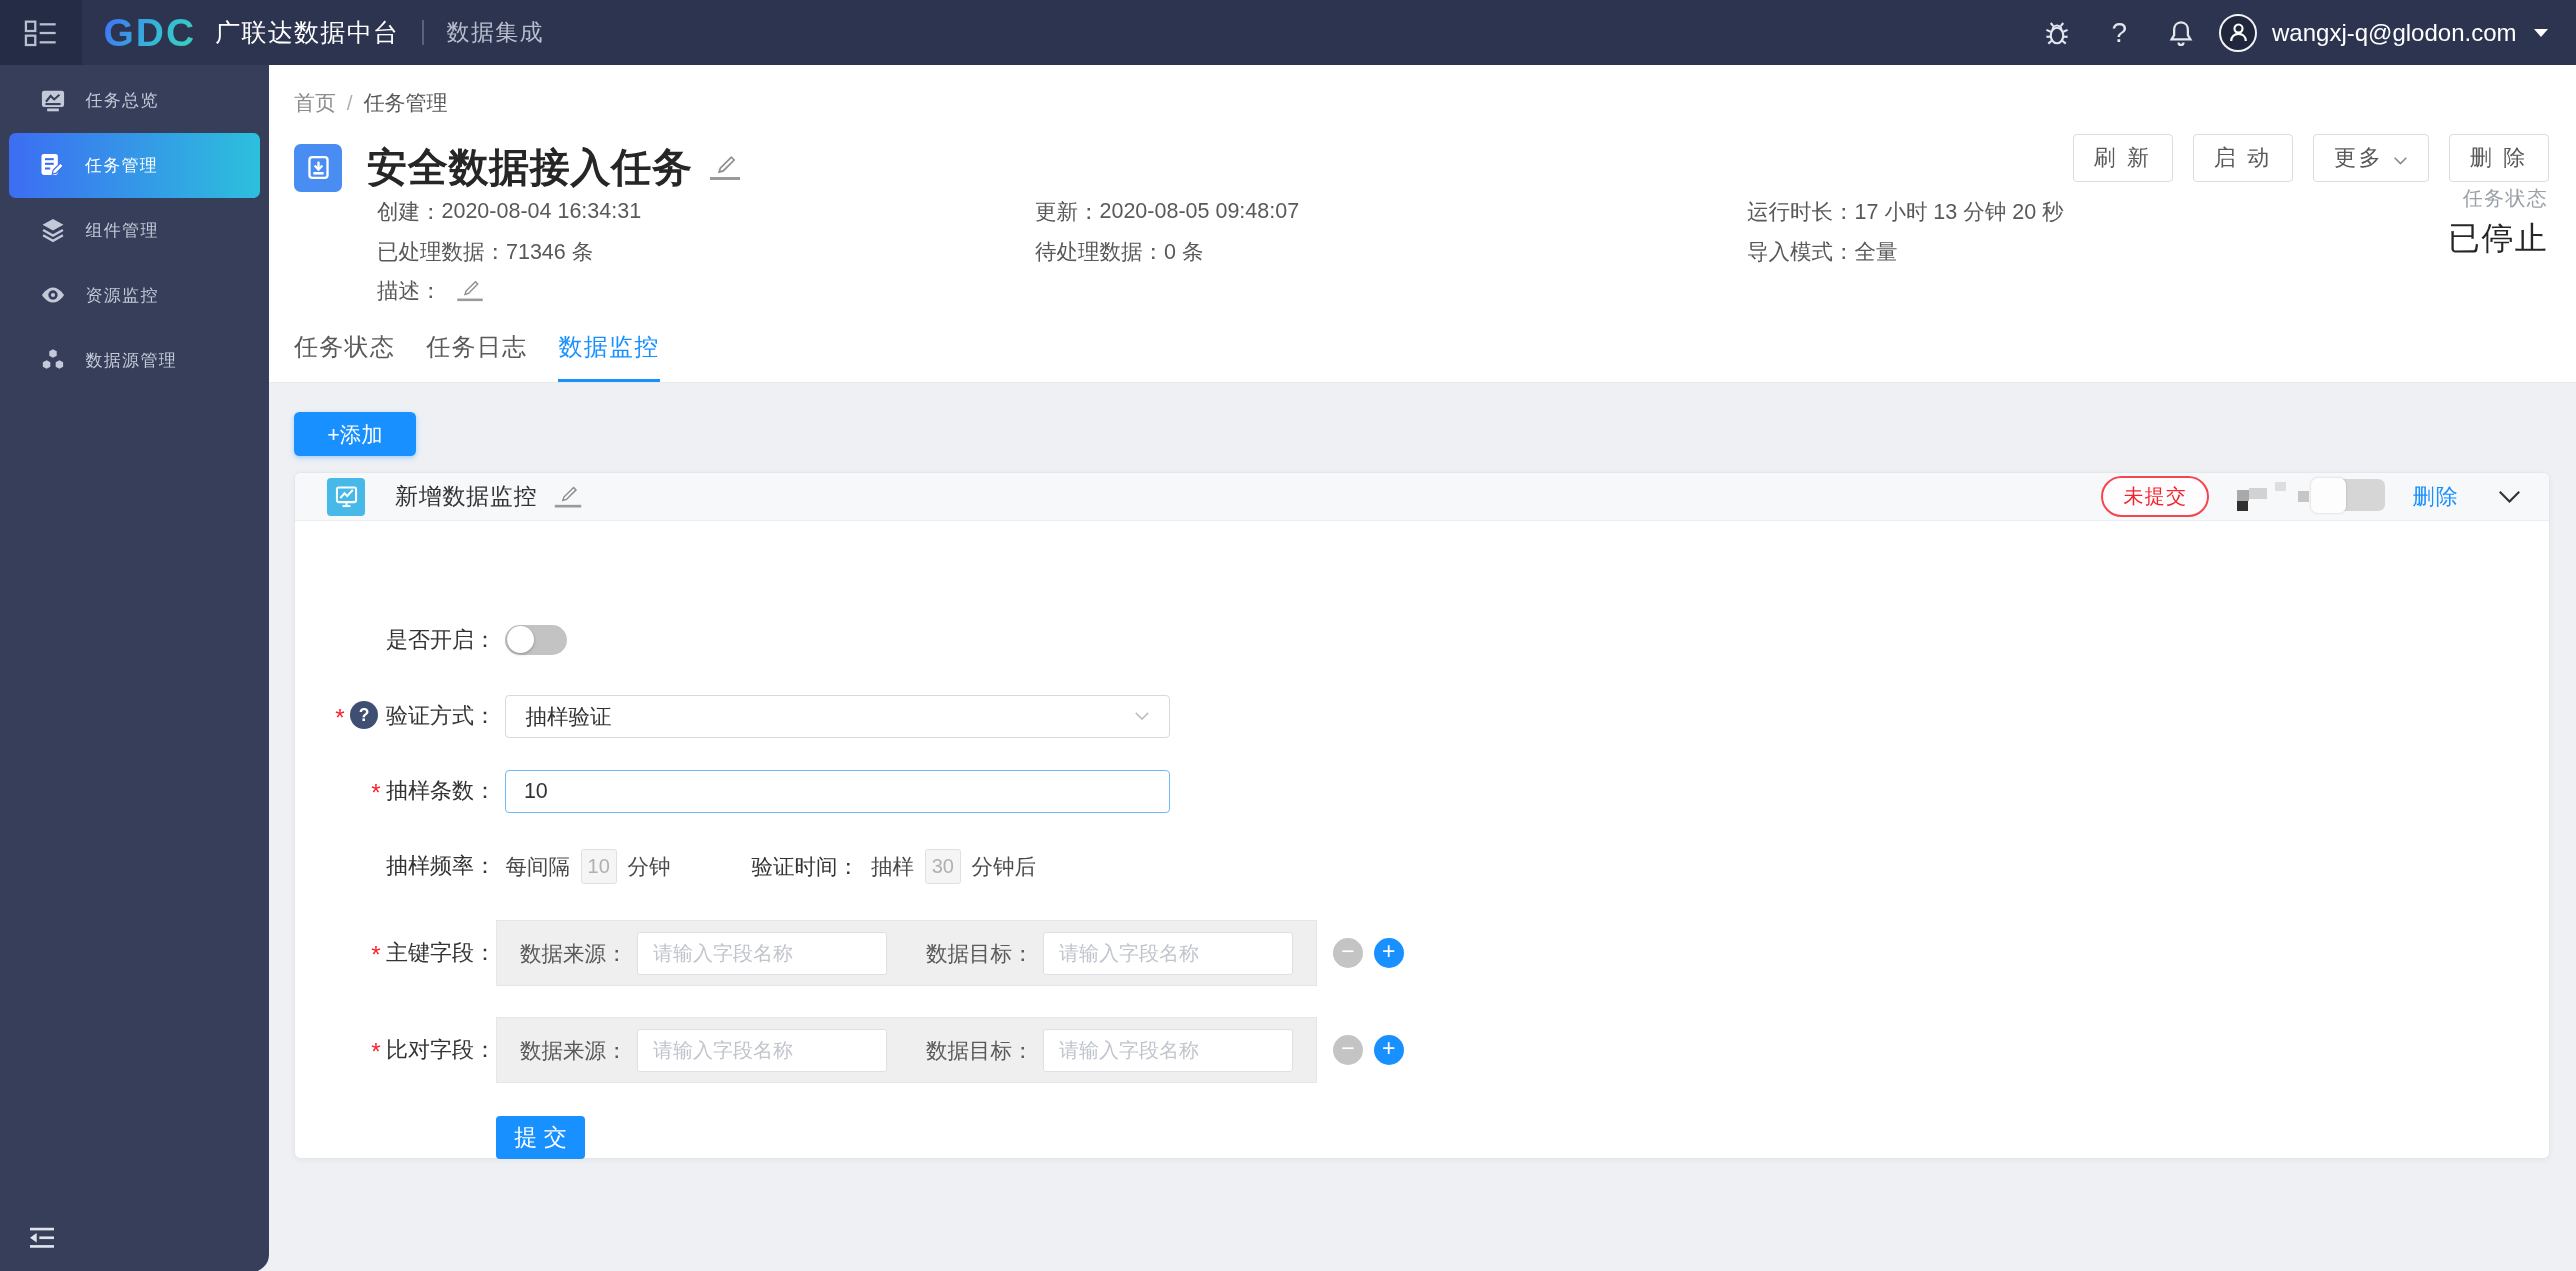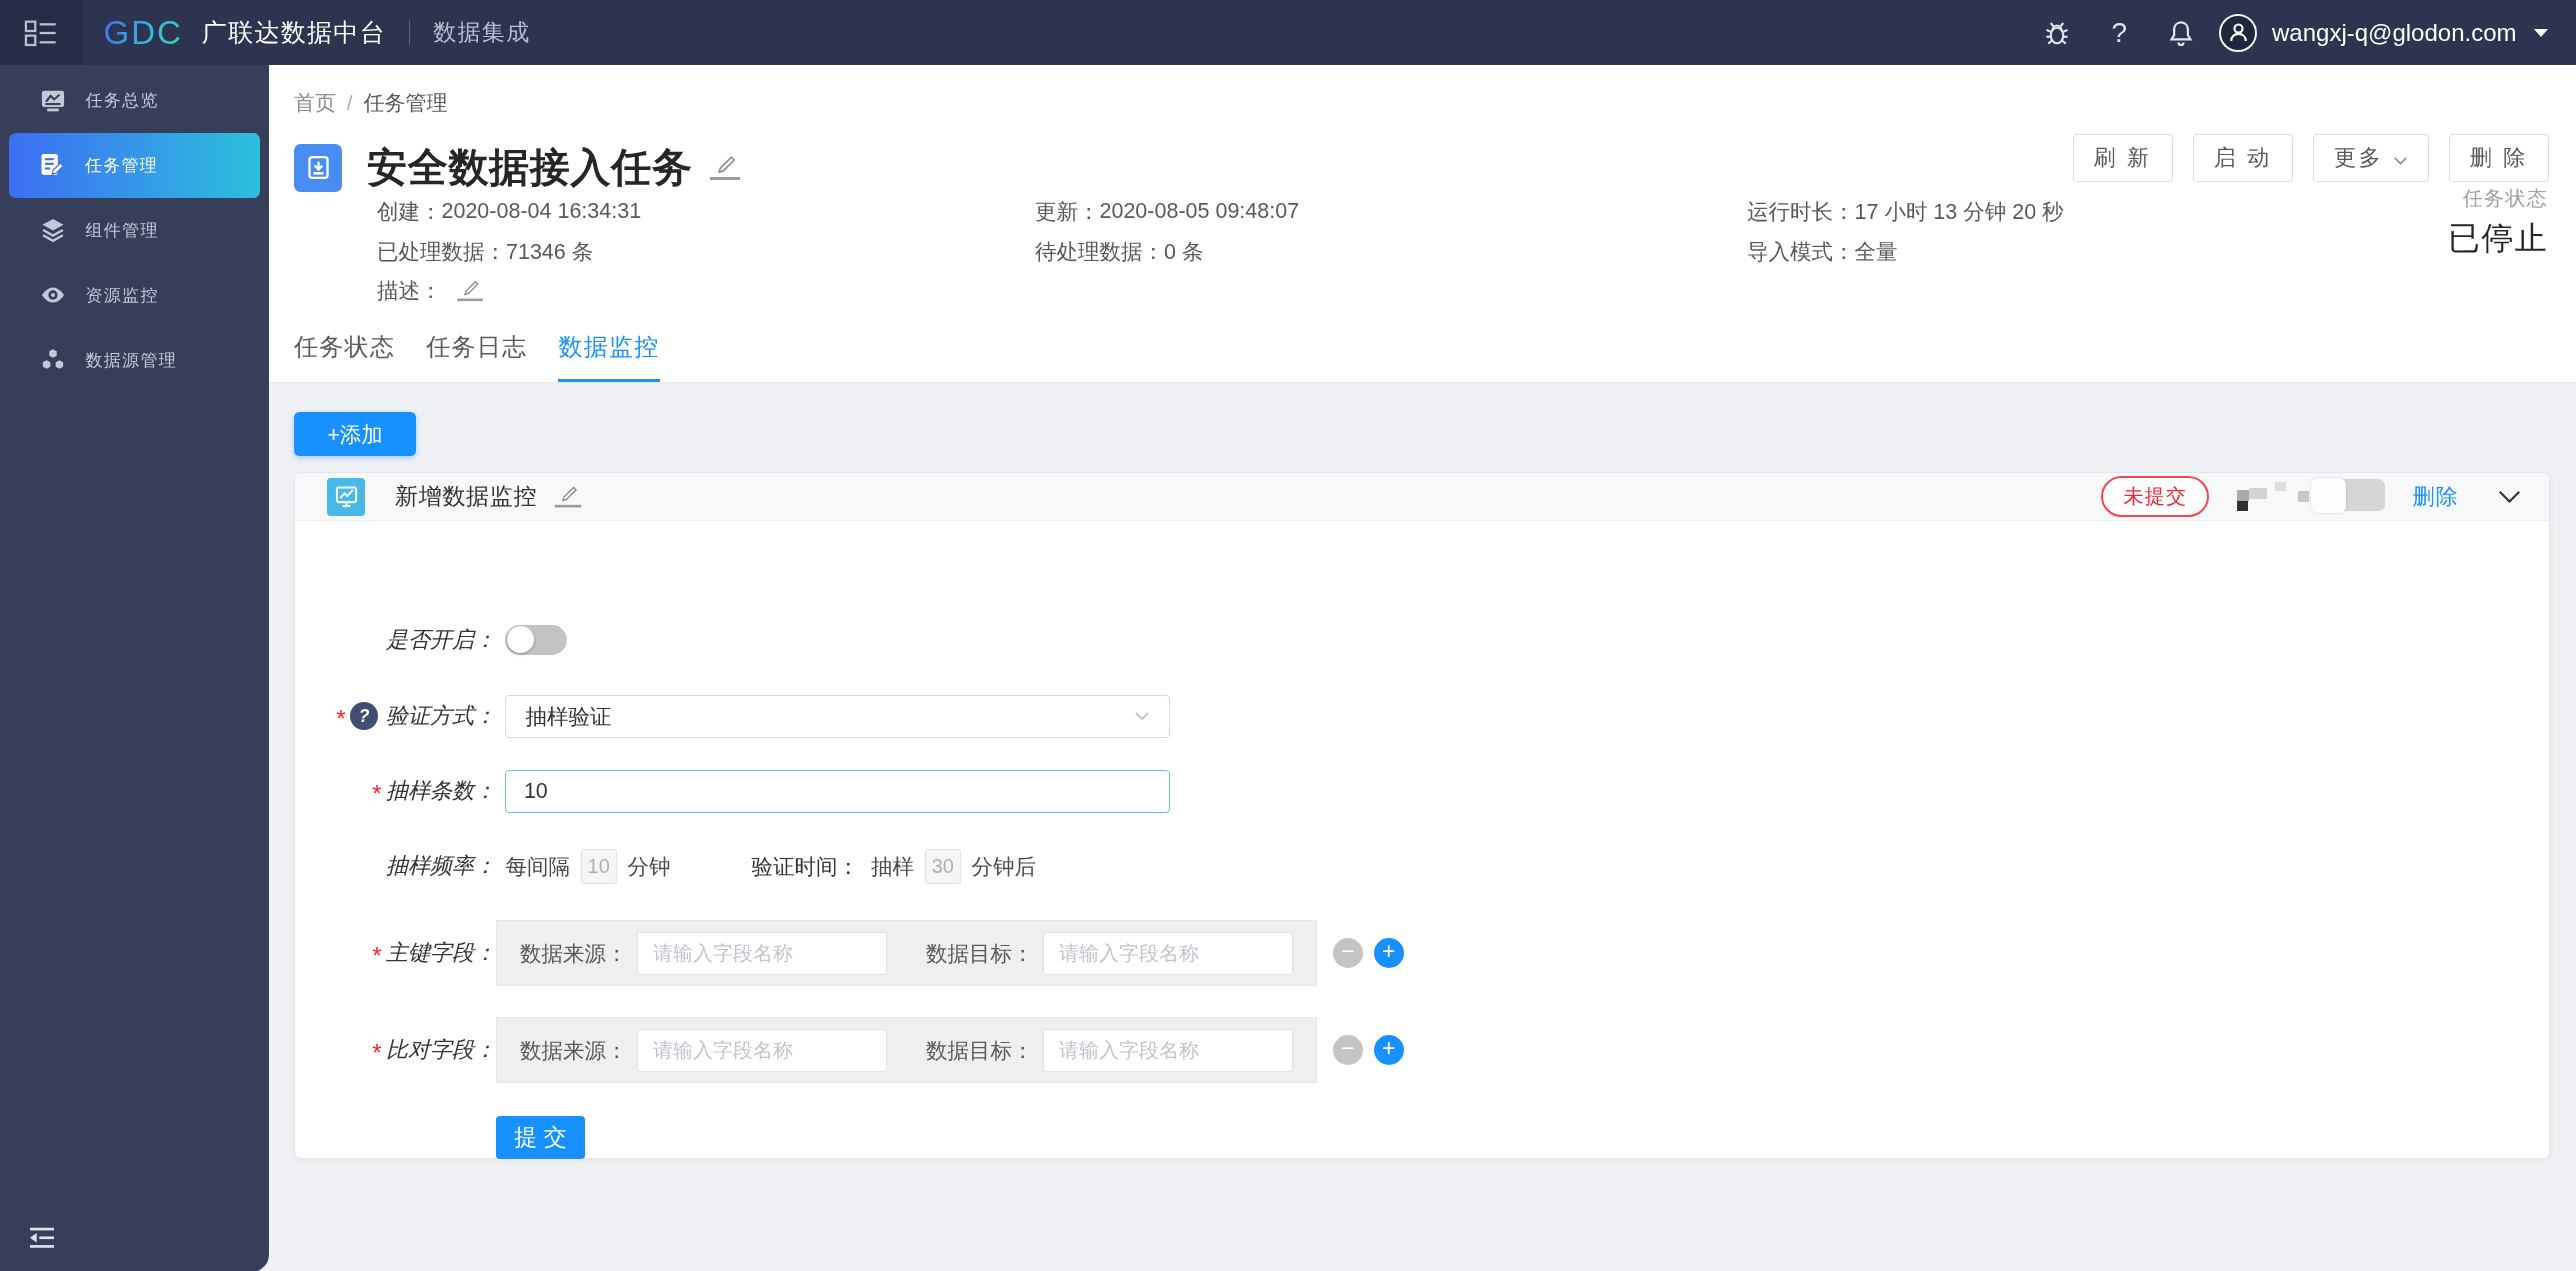--- a/index.html
+++ b/index.html
@@ -2,21 +2,21 @@
 <html style="font-size:10.8px"><head>
 <meta charset="utf-8">
 <style>
   * { margin:0; padding:0; box-sizing:border-box; }
   html,body { width:2576px; height:1271px; }
   body { font-family:"Liberation Sans","DejaVu Sans",sans-serif; background:#eef0f4; position:relative; overflow:hidden; }
 
   
   .header { position:absolute; left:0; top:0; width:2576px; height:65px; background:#2d3450; display:flex; align-items:center; z-index:5; }
   .header-left-block { width:82px; height:65px; background:#252c45; display:flex; align-items:center; justify-content:center; }
-  .brand { font-size:33px; font-weight:normal; letter-spacing:2px; margin-left:21.5px;
+  .brand { font-size:39px; font-weight:bold; letter-spacing:2px; margin-left:21.5px;
            background:linear-gradient(115deg,#3f7bf2 10%,#35b7d9 55%,#3bd0bd 95%);
            -webkit-background-clip:text; background-clip:text; color:transparent; }
   .product { color:#ffffff; font-size:25px; font-weight:500; margin-left:19px; letter-spacing:1.3px; }
   .hdr-divider { width:1.3px; height:25.5px; background:#596080; margin:0 23px; }
   .module { color:#b9bfce; font-size:23px; letter-spacing:1.3px; }
   .hdr-right { margin-left:auto; display:flex; align-items:center; padding-right:28px; }
   .hdr-icon { color:#e3e6ee; display:flex; align-items:center; justify-content:center; margin-left:39px; cursor:pointer; }
   .help-glyph { font-size:28px; color:#e3e6ee; }
   .avatar { width:38px; height:38px; border-radius:50%; background:#20273d; border:2px solid #f1f2f6; display:flex; align-items:center; justify-content:center; margin-left:23px; }
   .user-email { color:#ffffff; font-size:24px; margin-left:15px; }
@@ -74,21 +74,21 @@
   .mosaic .px { position:absolute; }
   .mosaic-toggle { position:absolute; left:78px; top:2.7px; width:74px; height:35px; }
   .mosaic-toggle .m-body { position:absolute; right:0; top:1.3px; width:52px; height:32px; background:#d6d6d6; border-radius:6.7px; }
   .mosaic-toggle .m-knob { position:absolute; left:0; top:0; width:35px; height:35px; background:#fdfdfd; border-radius:6.7px; box-shadow:0 0 2.7px rgba(0,0,0,.18); }
   .card-del-link { color:#1890ff; font-size:22px; margin-left:27px; cursor:pointer; letter-spacing:1.3px; }
   .card-chevron { margin-left:39px; color:#333; cursor:pointer; display:flex; }
 
   
   .card-body { position:relative; height:637px; }
   .f-row { position:absolute; left:0; width:100%; display:flex; align-items:center; }
-  .f-label { width:201px; display:flex; align-items:center; justify-content:flex-end; font-size:22px; color:#333333; white-space:nowrap; flex:none;font-style:italic; }
+  .f-label { width:201px; display:flex; justify-content:flex-end; font-size:22px; color:#333333; white-space:nowrap; flex:none; }
   .req-star { color:#f5222d; font-size:24px; margin-right:5.4px; position:relative; top:3.4px; }
   .q-circle { width:28px; height:28px; border-radius:50%; background:#3f4e73; color:#ffffff; font-size:17.5px; font-weight:bold; display:flex; align-items:center; justify-content:center; margin-right:8px; cursor:pointer; }
 
   .switch { width:62px; height:30px; border-radius:15px; background:#c3c3c3; position:relative; cursor:pointer; flex:none; }
   .switch .knob { position:absolute; left:1.3px; top:1.3px; width:27px; height:27px; border-radius:50%; background:#ffffff; box-shadow:0 1.3px 3.4px rgba(0,0,0,.25); }
 
   .select-box { width:665px; height:43px; border:0.7px solid #d9d9d9; border-radius:4px; background:#fff; display:flex; align-items:center; padding:0 19px; cursor:pointer; }
   .select-box .sel-text { font-size:21.5px; color:#333333; flex:1; }
   .select-box .sel-chev { color:#bfbfbf; display:flex; }
 

